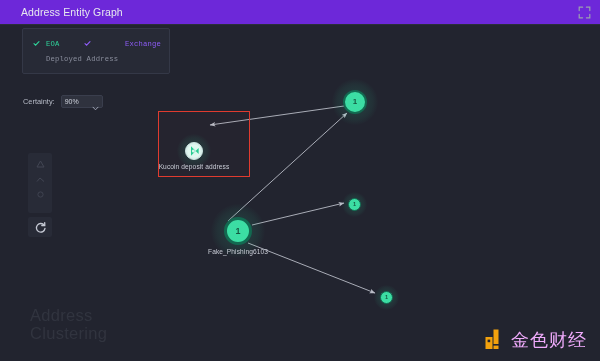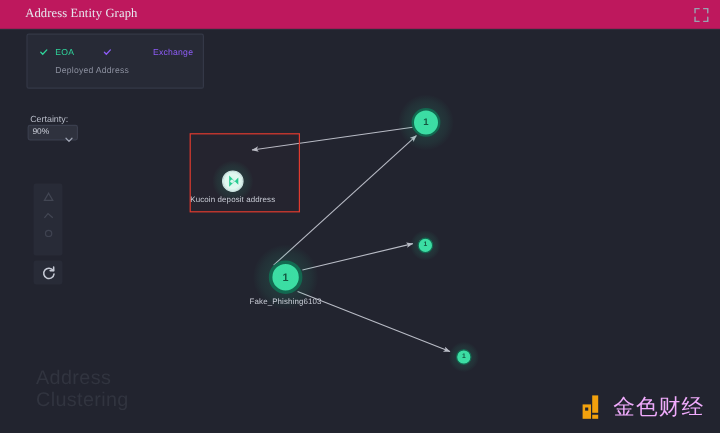--- a/index.html
+++ b/index.html
@@ -15,24 +15,23 @@
     overflow: hidden;
     font-family: "Liberation Sans", sans-serif;
     color: #d8dae3;
   }
 
   
   #header {
     position: absolute;
     left: 0; top: 0;
     width: 600px; height: 25px;
-    background: #be185d;
+    background: #6d28d9;
     border-bottom: 1px solid #2b2e3a;
     box-sizing: border-box;
-    font-family: Liberation Serif, serif;
   }
   #title {
     position: absolute;
     left: 21px; top: 6px;
     font-size: 10.5px;
     color: #e6e8ef;
     letter-spacing: .1px;
     white-space: nowrap;
   }
   #expand-btn {
@@ -86,35 +85,35 @@
     box-sizing: border-box;
     margin-right: 5px;
     position: relative;
     flex: none;
   }
   .radio svg { position:absolute; left:-1px; top:-1px; }
   .legend-label {
     font-size: 7.2px;
     letter-spacing: .2px;
     white-space: nowrap;
+    font-family: Liberation Mono, monospace;
   }
   .eoa .legend-label { color: #2fd39a; }
   .eoa .radio { border-color: #2fd39a; }
   .exchange .legend-label { color: #8d5cf6; padding-left: 28px; }
   .exchange .radio { border-color: #8d5cf6; }
   .contract .legend-label { color: #8b8f9e; }
   .contract .radio { border-color: #7e8393; }
 
   
   #certainty-row {
     position: absolute;
     left: 23px; top: 70px;
     display: flex;
     align-items: center;
-    flex-direction: column;
   }
   #certainty-label {
     font-size: 7.4px;
     color: #b8bcc8;
     margin-right: 6px;
     white-space: nowrap;
   }
   #certainty-select {
     width: 42px; height: 13px;
     background: #2f323e;

